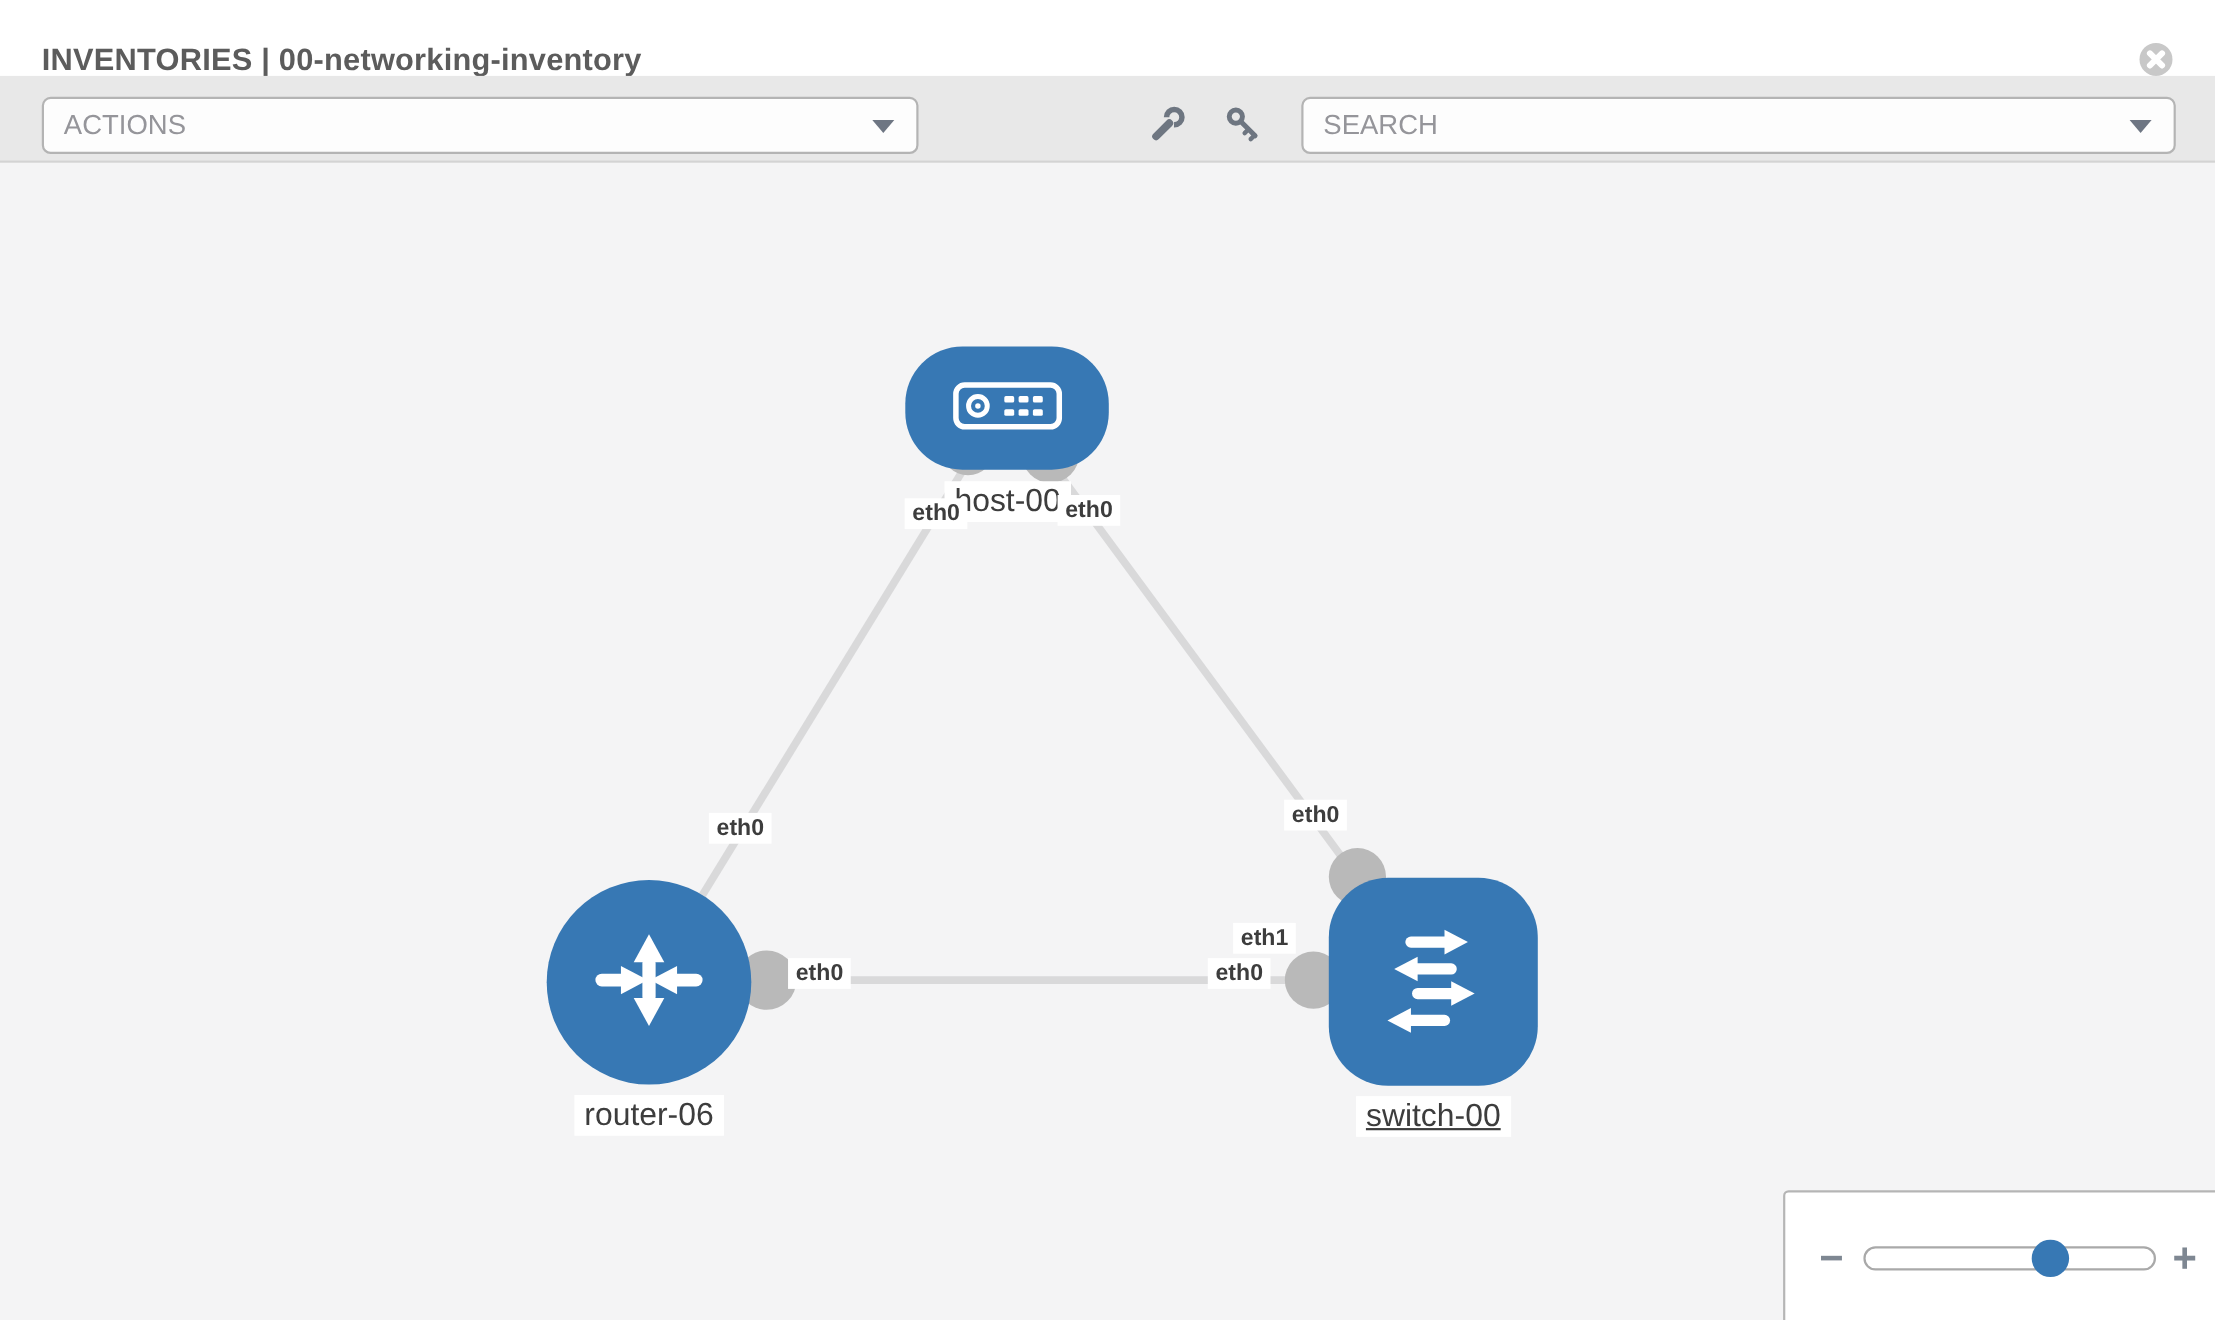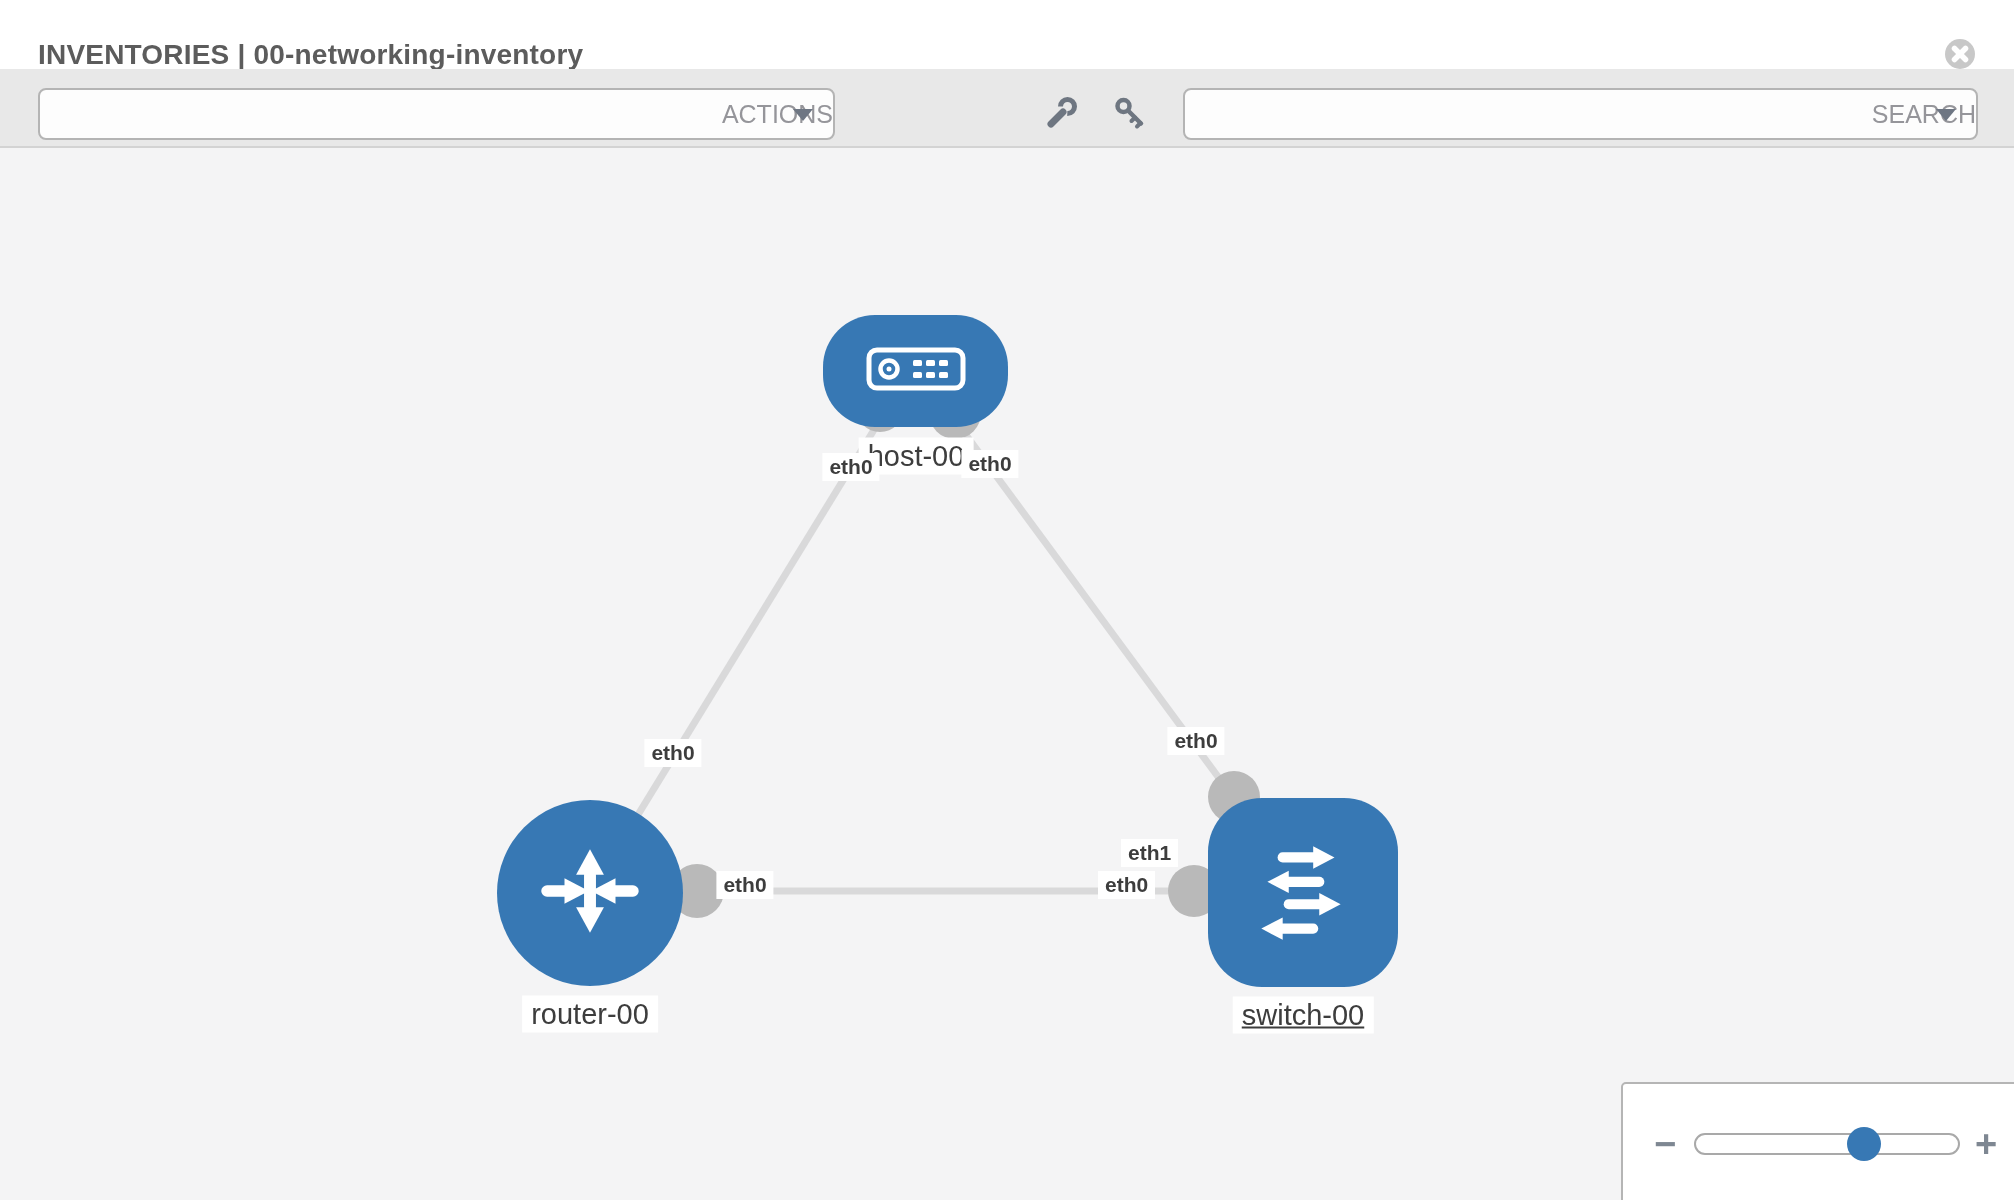--- a/index.html
+++ b/index.html
@@ -30,21 +30,20 @@
   .toolbar {
     position: absolute; top: 69px; left: 0; width: 2014px; height: 79px;
     background: #e8e8e8; border-bottom: 2px solid #d3d3d3;
   }
   .select-box {
     position: absolute; top: 19px; height: 52px;
     background: #fdfdfd; border: 2px solid #b4b4b4; border-radius: 8px;
     display: flex; align-items: center;
     font-size: 25px; color: #95959a; padding-left: 18px;
     cursor: pointer;
-    justify-content: flex-end;
   }
   .select-actions { left: 38px; width: 797px; }
   .select-search { left: 1183px; width: 795px; }
   .caret {
     position: absolute; right: 20px; top: 50%; margin-top: -5px;
     width: 0; height: 0;
     border-left: 10px solid transparent; border-right: 10px solid transparent;
     border-top: 12px solid #6e7683;
   }
   .tool-icon-btn {
@@ -213,21 +212,21 @@
         <polygon points="46,40 46,62 25,51" stroke="none"></polygon>
         <line x1="46" y1="73" x2="78" y2="73" stroke-width="10" stroke-linecap="round"></line>
         <polygon points="76,62 76,84 97,73" stroke="none"></polygon>
         <line x1="70" y1="97" x2="38" y2="97" stroke-width="10" stroke-linecap="round"></line>
         <polygon points="40,86 40,108 19,97" stroke="none"></polygon>
       </svg>
     </span>
   </div>
 
   <div class="chip chip-node" style="left:916px; top:308px;">host-00</div>
-  <div class="chip chip-node" style="left:590px; top:866px;">router-00</div>
+  <div class="chip chip-node" style="left:590px; top:866px;">router-06</div>
   <div class="chip chip-node" style="left:1303px; top:867px;text-decoration:underline;">switch-00</div>
 
   <div class="chip chip-iface" style="left:851px; top:319px;">eth0</div>
   <div class="chip chip-iface" style="left:990px; top:316px;">eth0</div>
   <div class="chip chip-iface" style="left:673px; top:605px;">eth0</div>
   <div class="chip chip-iface" style="left:1196px; top:593px;">eth0</div>
   <div class="chip chip-iface" style="left:745px; top:737px;">eth0</div>
 
   <div class="chip chip-iface chip-left-anchored" style="left:1098px; top:737px;">eth0</div>
   <div class="chip chip-iface chip-left-anchored" style="left:1121px; top:705px;">eth1</div>

